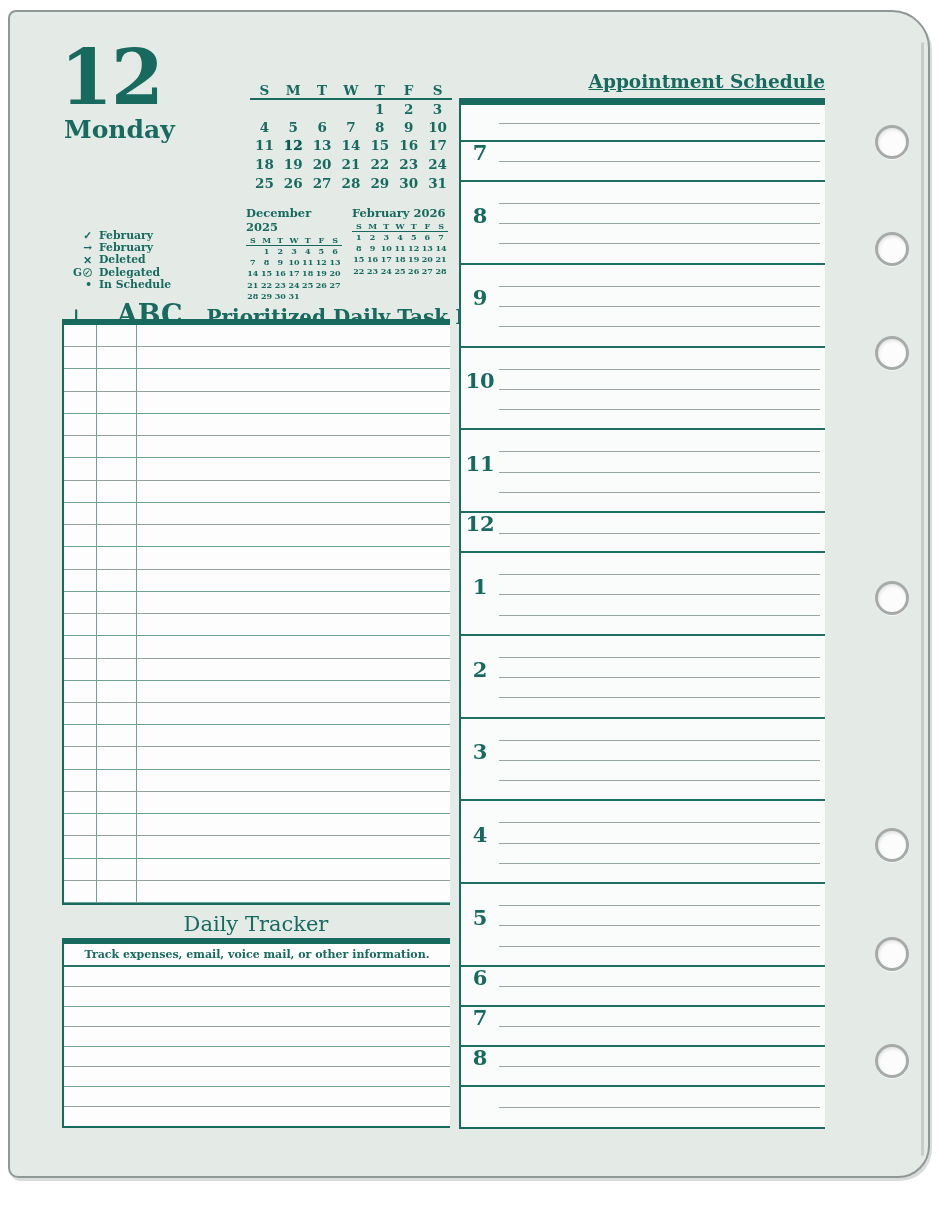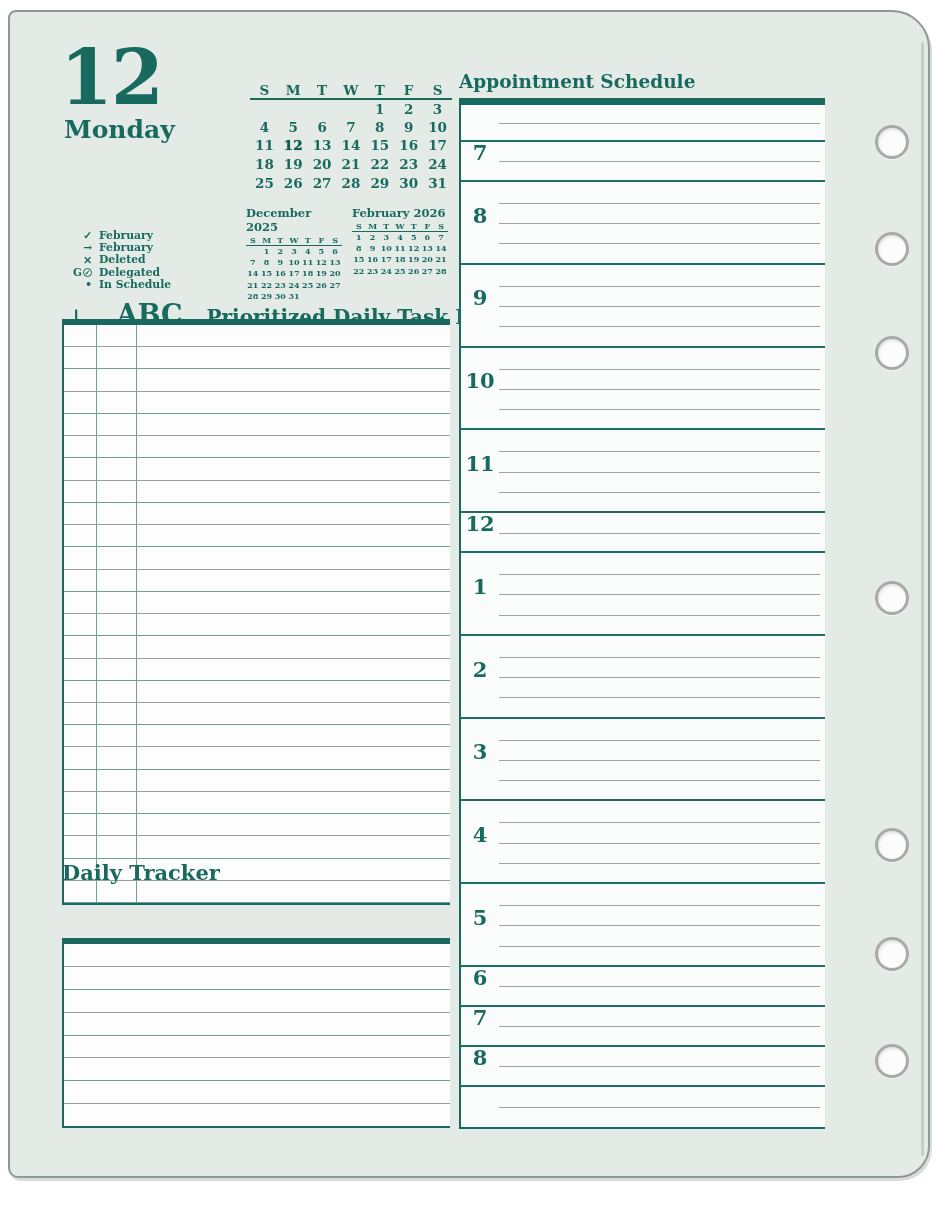--- a/index.html
+++ b/index.html
@@ -59,30 +59,30 @@
   #task-bar{top:307px;}
   .task-table{position:absolute;left:52px;top:313px;width:388px;height:580px;background:var(--paper);
     border-left:2px solid var(--teal);border-bottom:2px solid var(--teal);
     display:flex;flex-direction:column;}
   .trow{flex:1;border-bottom:1px solid var(--gline);}
   .trow.alt{border-bottom-color:var(--tline);}
   .trow:last-child{border-bottom:none;}
   .vline{position:absolute;top:0;bottom:0;width:1px;background:var(--tline);}
 
   
-  .tracker-title{position:absolute;left:52px;top:848px;width:388px;text-align:left;font-size:21px;font-weight:bold;}
+  .tracker-title{position:absolute;left:52px;top:900px;width:388px;text-align:center;font-size:21px;font-weight:normal;}
   #tracker-bar{top:926px;}
   .tracker-table{position:absolute;left:52px;top:932px;width:388px;height:184px;background:var(--paper);
     border-left:2px solid var(--teal);border-bottom:2px solid var(--teal);
     display:flex;flex-direction:column;}
   .tracker-instruction{height:23px;border-bottom:2px solid #27756a;text-align:center;
     font-size:11px;font-weight:bold;line-height:22px;}
 
   
-  .sched-title{position:absolute;left:449px;top:59px;width:366px;text-align:left;font-size:18.5px;font-weight:bold;}
+  .sched-title{position:absolute;left:449px;top:59px;width:366px;text-align:right;font-size:18.5px;font-weight:bold;text-decoration:underline;}
   .sched{position:absolute;left:449px;top:86px;width:366px;height:1031px;background:#fafcfb;
     border-left:2px solid var(--teal);border-bottom:2px solid var(--teal);
     display:flex;flex-direction:column;}
   .sched-topbar{height:7px;background:var(--teal);}
   .blk{position:relative;border-bottom:2px solid var(--sep);}
   .blk.tall{flex:1;}
   .blk.short{height:40px;}
   .blk.open{height:37px;}
   .blk.open-bottom{height:40px;border-bottom:none;}
   .ln{position:absolute;left:38px;right:5px;height:1px;background:#9aa5a0;}
@@ -337,20 +337,21 @@
         <div class="trow alt"></div>
         <div class="trow"></div>
         <div class="trow alt"></div>
         <div class="vline" style="left: 32px;"></div>
         <div class="vline" style="left: 72px;"></div>
       </div>
 
     <div class="tracker-title">Daily Tracker</div>
     <div class="bar" id="tracker-bar"></div>
     <div class="tracker-table" id="tracker-table">
+      <div class="tracker-instruction">Track expenses, email, voice mail, or other information.</div>
     <div class="trow"></div>
         <div class="trow alt"></div>
         <div class="trow"></div>
         <div class="trow alt"></div>
         <div class="trow"></div>
         <div class="trow alt"></div>
         <div class="trow"></div>
         <div class="trow alt"></div>
       </div>
 

